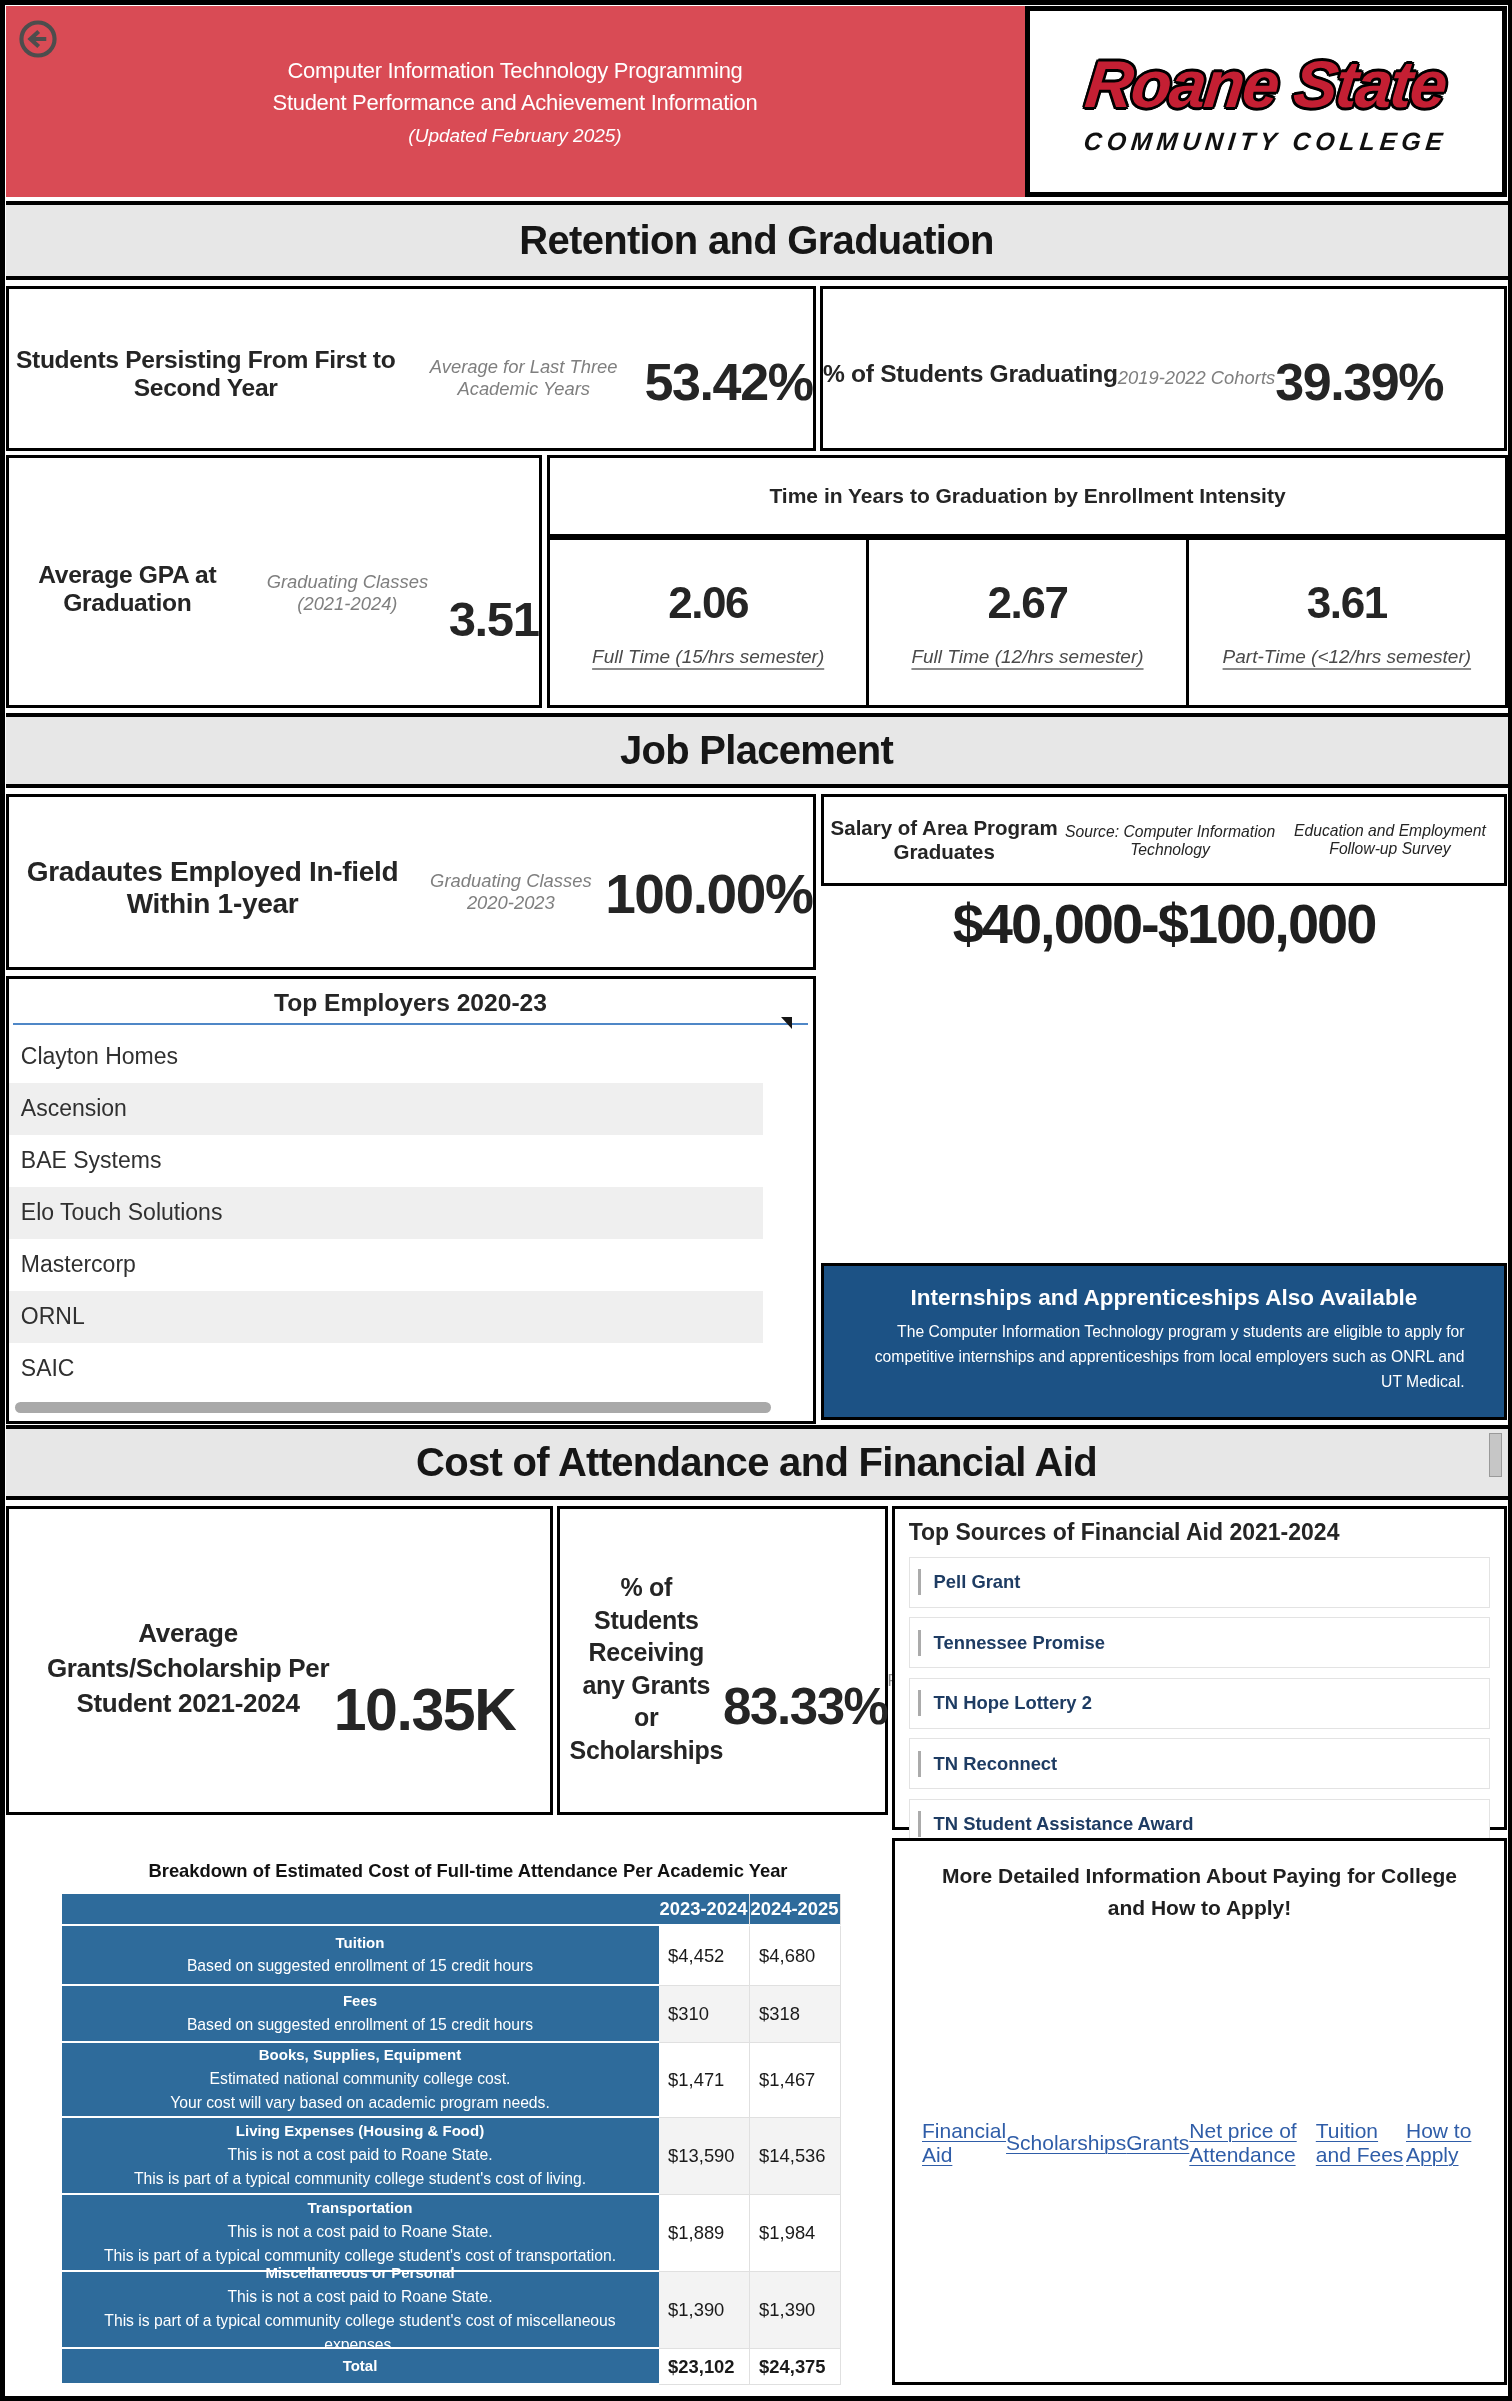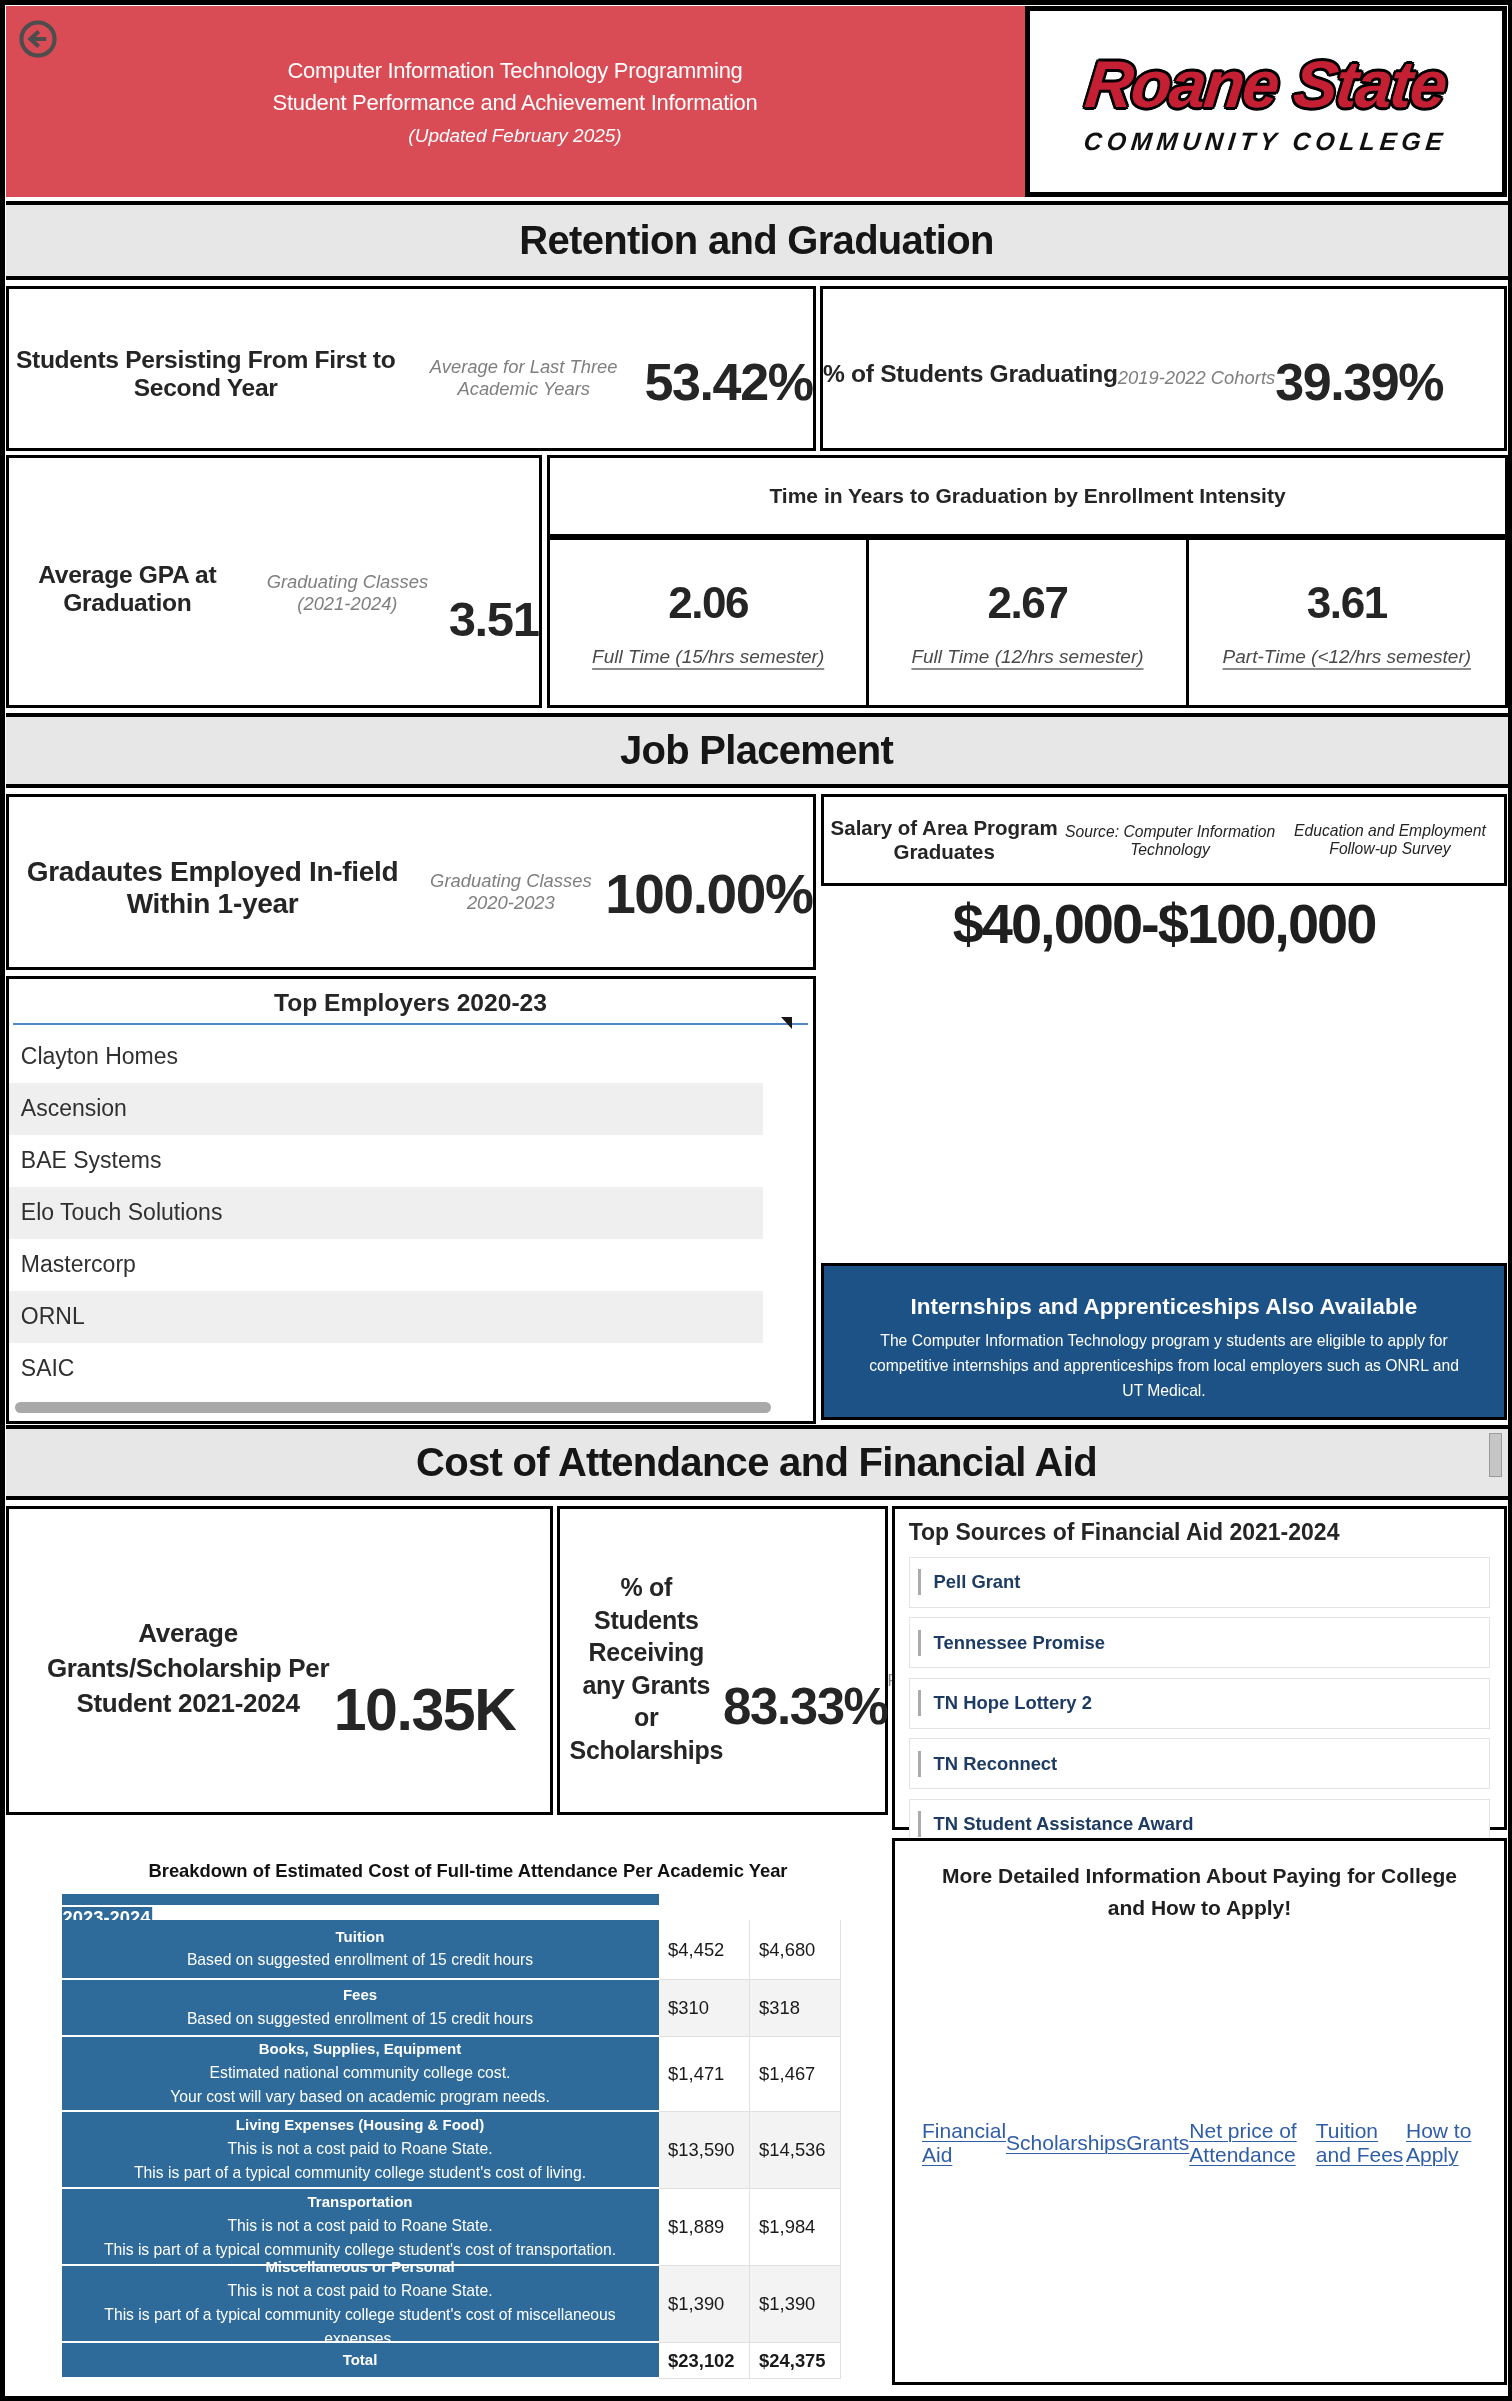--- a/index.html
+++ b/index.html
@@ -23,21 +23,21 @@
   .tig-cell{flex:1 1 0;display:flex;flex-direction:column;align-items:center;justify-content:center;}
   .tig-cell + .tig-cell{border-left:3.4px solid #000;}
   .tig-num{font-size:44px;font-weight:bold;letter-spacing:-1.4px;color:#252525;}
   .tig-label{margin-top:18px;font-size:19px;font-style:italic;color:#4A4A4A;text-decoration:underline;text-decoration-color:#8a8a8a;text-decoration-thickness:2px;text-underline-offset:4.8px;}
   .emp-row{height:52px;display:flex;align-items:center;padding-left:12.3px;font-size:23px;color:#303030;box-sizing:border-box;}
   .emp-row.alt{background:#EFEFEF;width:754px;}
   .blue-line{height:2px;background:#4F87C7;margin:6.8px 4.1px 0 4.1px;}
   .dropdown-tri{width:0;height:0;border-left:11px solid transparent;border-top:12.3px solid #161616;position:absolute;right:20.5px;top:38px;}
   .hscroll{position:absolute;left:6.8px;bottom:8.2px;width:756px;height:11px;border-radius:5.5px;background:#A9A9A9;}
   .vthumb{position:absolute;background:#C6C6C6;border:0.7px solid #9a9a9a;}
-  .intern{background:#1C5285;color:#fff;display:flex;flex-direction:column;align-items:center;padding:28px 27px;text-align:center;}
+  .intern{background:#1C5285;color:#fff;display:flex;flex-direction:column;align-items:center;padding:19px 27px;text-align:right;}
   .intern-title{font-size:22.5px;font-weight:bold;}
   .intern-body{font-size:15.7px;line-height:1.6;margin-top:8.2px;max-width:601px;}
   .src-item{height:49px;border:1.4px solid #E3E3E3;display:flex;align-items:center;background:#fff;}
   .src-tick{width:3.4px;height:26px;background:#ABABAB;margin:0 12.3px 0 8.2px;}
   .src-text{font-size:18.4px;font-weight:bold;color:#1E3C63;}
   .trow{display:flex;}
   .tlabel{width:597px;background:#2E6B9B;color:#fff;border-bottom:2px solid #fff;display:flex;flex-direction:column;justify-content:center;text-align:center;padding:5.5px 16.4px;box-sizing:border-box;}
   .tlabel .tt{font-size:15px;font-weight:bold;line-height:1.5;}
   .tlabel .td{font-size:15.7px;line-height:1.55;}
   .tval{width:91px;display:flex;align-items:center;padding-left:9.6px;font-size:18.4px;color:#1a1a1a;border-right:0.7px solid #E0E0E0;border-bottom:0.7px solid #E0E0E0;box-sizing:border-box;background:#fff;}
@@ -184,21 +184,21 @@
       <div class="src-item">
           <div class="src-tick"></div>
           <div class="src-text">TN Student Assistance Award</div>
         </div>
     </div>
   </div>
 
   <div class="abs" style="left:41px;top:1849px;width:854px;height:542px;">
     <div style="text-align:center;font-size:18.4px;font-weight:bold;margin-top:11px;color:#111;">Breakdown of Estimated Cost of Full-time Attendance Per Academic Year</div>
     <div style="margin:12.3px 0 0 20.5px;width:780px;">
-      <div class="trow" style="height:26px;flex-direction:column;">
+      <div class="trow" style="height:32px;">
         <div class="tlabel" style="border-bottom:2px solid #fff;"></div>
         <div class="tval thead">2023-2024</div>
         <div class="tval thead">2024-2025</div>
       </div>
       <div class="trow" style="height:60px;">
         <div class="tlabel">
           <div class="tt">Tuition</div>
           <div class="td">Based on suggested enrollment of 15 credit hours</div>
         </div>
         <div class="tval">$4,452</div>

